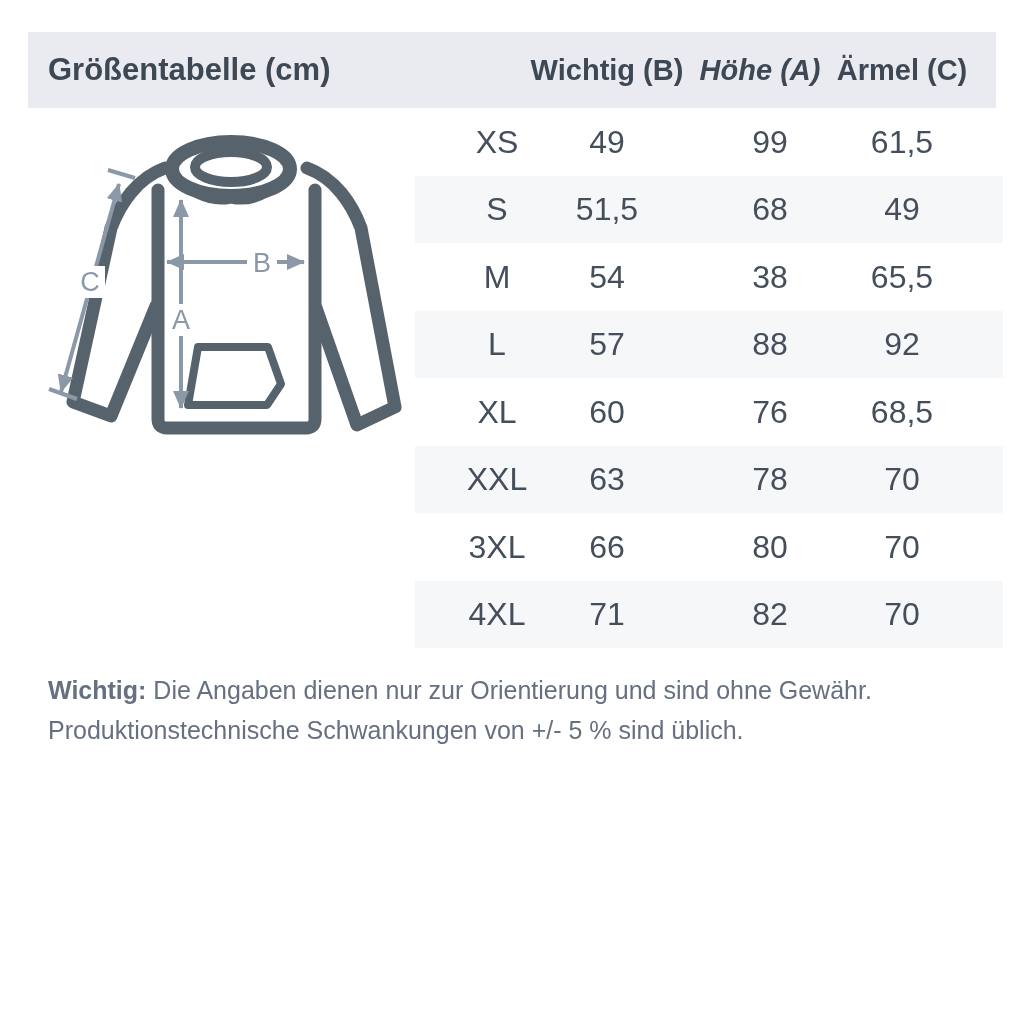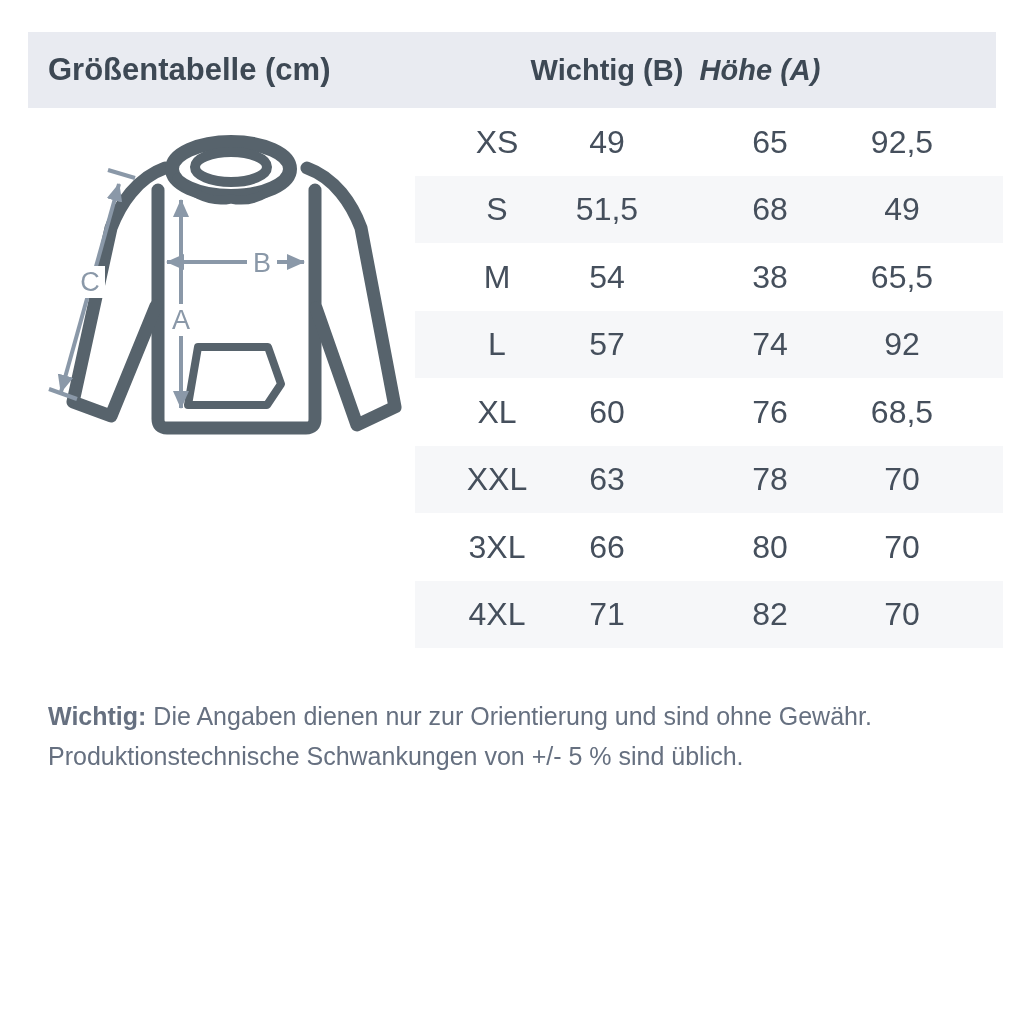--- a/index.html
+++ b/index.html
@@ -39,33 +39,34 @@
   .cell.aermel{left:487px;}
   
   .diagram{position:absolute;left:25px;top:120px;width:400px;height:340px;}
   .dim-label{
     font-size:27px;fill:var(--dimension,#8a98a8);font-weight:500;
     font-family:"Liberation Sans","DejaVu Sans",sans-serif;
   }
   
   .note{
     position:absolute;left:48px;top:670px;width:930px;
-    font-size:25px;line-height:40px;color:var(--note-text,#667080);margin-top:26px;
+    font-size:25px;line-height:40px;color:var(--note-text,#667080);
   }
   .note b{font-weight:bold;}
 </style>
 </head>
 <body>
 
 <div class="canvas">
 
   <div class="header">
     <div class="title">Größentabelle (cm)</div>
     <div class="col-head c1">Wichtig (B)</div>
     <div class="col-head c2">Höhe (A)</div>
+    <div class="col-head c3">Ärmel (C)</div>
   </div>
 
   <svg class="diagram" viewBox="0 0 400 340">
     <defs>
       <marker id="ah" viewBox="0 0 10 10" refX="8.5" refY="5" markerWidth="5" markerHeight="5" orient="auto-start-reverse">
         <path d="M 0 1 L 9 5 L 0 9 Z" fill="var(--dimension,#8a98a8)"></path>
       </marker>
     </defs>
 
     <g stroke="var(--outline,#57636c)" fill="none" stroke-linecap="round" stroke-linejoin="round">
@@ -96,39 +97,39 @@
     <rect x="222" y="126" width="30" height="32" fill="#ffffff"></rect>
     <text class="dim-label" x="237" y="152" text-anchor="middle">B</text>
     <rect x="50" y="146" width="30" height="32" fill="#ffffff"></rect>
     <text class="dim-label" x="65" y="171" text-anchor="middle">C</text>
   </svg>
 
   <div class="rows">
     <div class="row">
       <span class="cell size">XS</span>
       <span class="cell breite">49</span>
-      <span class="cell hoehe">65</span>
-      <span class="cell aermel">92,5</span>
+      <span class="cell hoehe">99</span>
+      <span class="cell aermel">61,5</span>
     </div>
     <div class="row">
       <span class="cell size">S</span>
       <span class="cell breite">51,5</span>
       <span class="cell hoehe">68</span>
       <span class="cell aermel">49</span>
     </div>
     <div class="row">
       <span class="cell size">M</span>
       <span class="cell breite">54</span>
       <span class="cell hoehe">38</span>
       <span class="cell aermel">65,5</span>
     </div>
     <div class="row">
       <span class="cell size">L</span>
       <span class="cell breite">57</span>
-      <span class="cell hoehe">74</span>
+      <span class="cell hoehe">88</span>
       <span class="cell aermel">92</span>
     </div>
     <div class="row">
       <span class="cell size">XL</span>
       <span class="cell breite">60</span>
       <span class="cell hoehe">76</span>
       <span class="cell aermel">68,5</span>
     </div>
     <div class="row">
       <span class="cell size">XXL</span>

